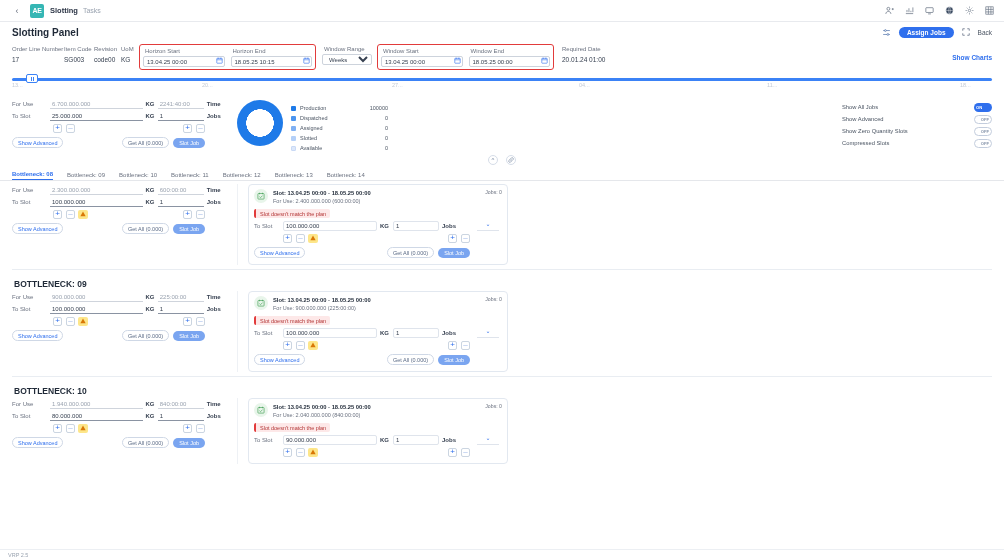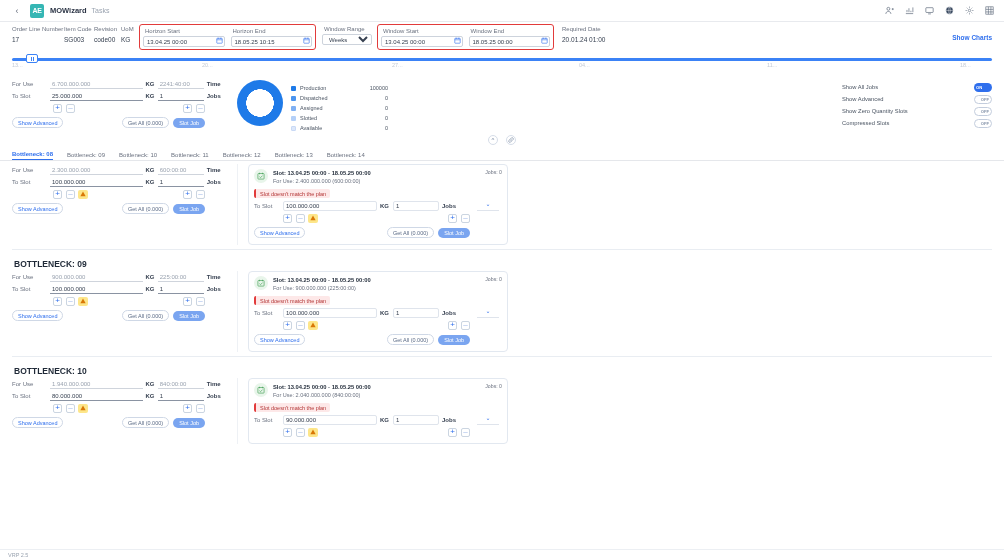--- a/index.html
+++ b/index.html
@@ -160,21 +160,21 @@
   .panel-divider { border-bottom: 1px solid #e9edf2; margin: 4px 0 0 0; }
 </style>
 </head>
 <body>
 
 <div class="app">
 
   <div class="topbar">
     <div class="back-chev">‹</div>
     <div class="logo-box">AE</div>
-    <div class="brand">MOWizard</div>
+    <div class="brand">Slotting</div>
     <div class="brand-sub">Tasks</div>
     <div class="topbar-spacer"></div>
     <div class="topicons">
       <span>
         <svg width="9" height="9" viewBox="0 0 16 16" fill="none" stroke="currentColor" stroke-width="1.2">
           <circle cx="6" cy="5" r="2.6"></circle>
             <path d="M1.5 14c0-2.6 2-4.3 4.5-4.3s4.5 1.7 4.5 4.3"></path>
           <path d="M12 5.5h3.5M13.75 3.75v3.5"></path>
           </svg>
       </span>
@@ -205,20 +205,40 @@
       </span>
       <span>
         <svg width="9" height="9" viewBox="0 0 16 16" fill="none" stroke="currentColor" stroke-width="1.1">
           <rect x="1.5" y="1.5" width="13" height="13"></rect>
             <path d="M1.5 6h13M1.5 10.5h13M6 1.5v13M10.5 1.5v13"></path>
           </svg>
       </span>
     </div>
   </div>
 
+  <div class="pagehead">
+    <div class="page-title">Slotting Panel</div>
+    <div class="pagehead-spacer"></div>
+    <div class="pagehead-right">
+      <span class="icon-btn">
+        <svg width="9" height="9" viewBox="0 0 16 16" fill="none" stroke="currentColor" stroke-width="1.2">
+          <path d="M2 4.5h12M2 11.5h12"></path>
+            <circle cx="6" cy="4.5" r="1.6" fill="#fff"></circle>
+            <circle cx="10.5" cy="11.5" r="1.6" fill="#fff"></circle>
+          </svg>
+      </span>
+      <button class="btn-primary">Assign Jobs</button>
+      <span class="icon-btn">
+        <svg width="8" height="8" viewBox="0 0 16 16" fill="none" stroke="#56637a" stroke-width="1.4">
+          <path d="M1.5 5.5v-4h4M10.5 1.5h4v4M14.5 10.5v4h-4M5.5 14.5h-4v-4"></path>
+          </svg>
+      </span>
+      <span class="link-btn">Back</span>
+    </div>
+  </div>
 
   <div class="filterbar">
     <div class="fcol" style="width:52px">
       <span class="flabel">Order Line Number</span>
       <span class="fvalue">17</span>
     </div>
     <div class="fcol" style="width:30px">
       <span class="flabel">Item Code</span>
       <span class="fvalue">SG003</span>
     </div>

